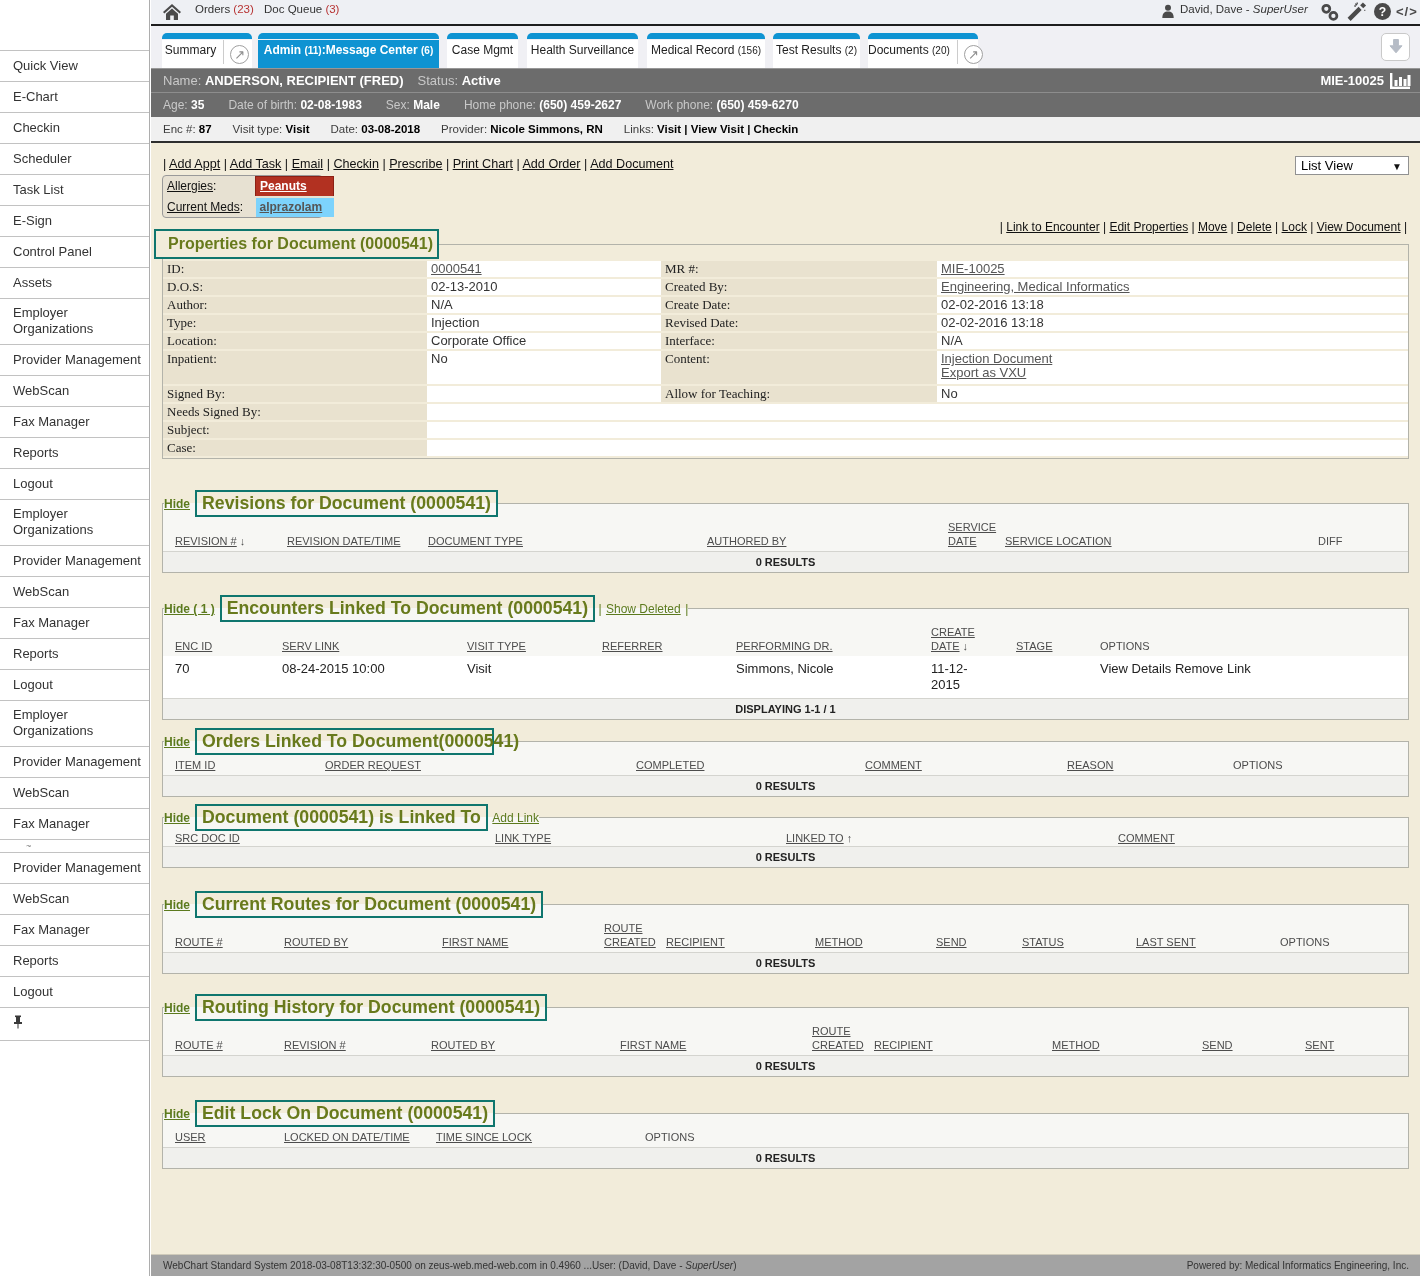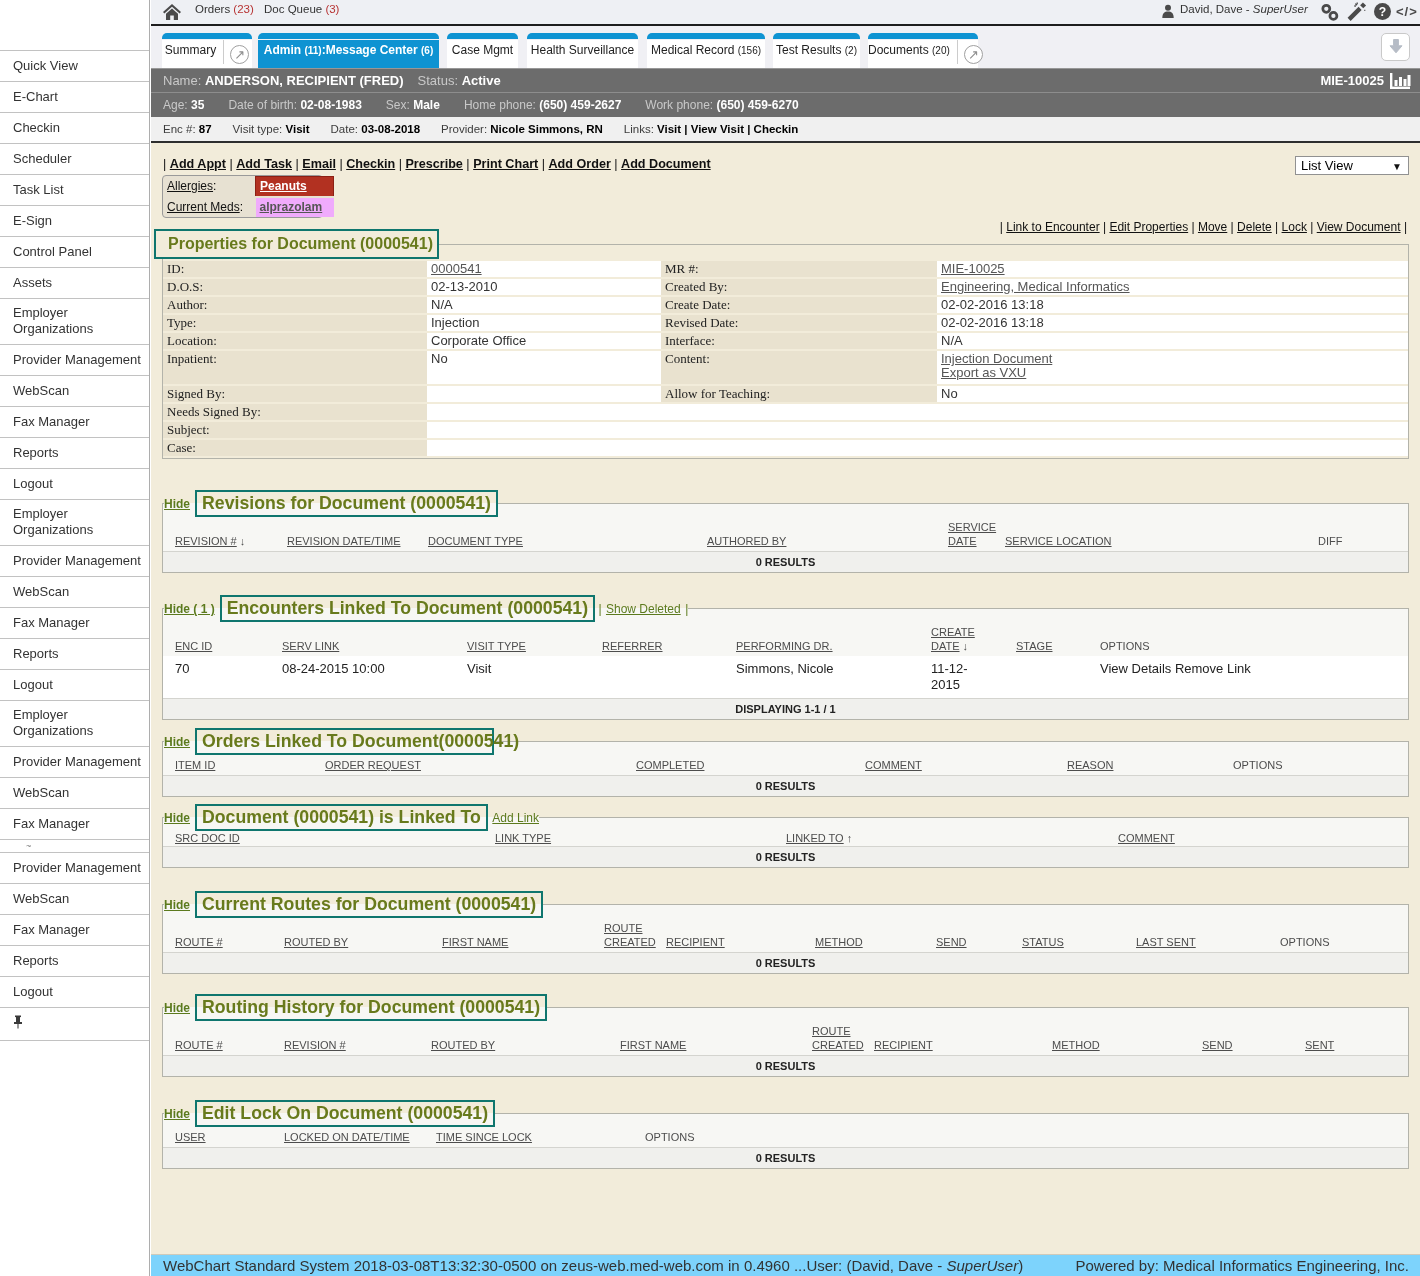--- a/index.html
+++ b/index.html
@@ -30,35 +30,35 @@
 #namebar{height:23px;background:#6c6c6c;border-top:1px solid #979797;font-size:13px;line-height:23px;}
 #agebar{height:24px;background:#6c6c6c;border-top:1px solid #8d8d8d;font-size:12px;line-height:24px;}
 #encbar{height:24px;background:#f0f0f0;border-bottom:2px solid #2e2e2e;font-size:11.5px;line-height:24px;color:#000;}
 .sp2{display:inline-block;width:21px;}
 .lblg{color:#c9c9c9;} .vall{font-weight:bold;color:#fff;}
 .lbld{color:#3c3c3c;} .vald{font-weight:bold;color:#000;}
 .sp{display:inline-block;width:14px;}
 #agebar .sp{width:24px;}
 
 #content{background:#f2ecda;height:1111px;position:relative;padding:0;box-sizing:border-box;}
-#footer{height:22px;background:#7dd3fc;border-top:1px solid #cfcaba;font-size:15px;color:#333;line-height:21px;position:relative;}
+#footer{height:22px;background:#a3a3a3;border-top:1px solid #cfcaba;font-size:10px;color:#333;line-height:21px;position:relative;}
 a{color:inherit;}
 .actrow{padding:14px 0 0 12px;font-size:12.6px;color:#111;}
-.actrow a{text-decoration:underline;color:#111;font-weight:bold;}
+.actrow a{text-decoration:underline;color:#111;}
 #listview{position:absolute;right:11px;top:13px;width:114px;height:19px;background:#fff;border:1px solid #919191;font-size:13px;color:#000;line-height:18px;padding-left:5px;box-sizing:border-box;}
 #listview .arr{position:absolute;right:6px;top:1px;font-size:10px;color:#111;}
 #algbox{margin:4px 0 0 11px;display:inline-block;border:1px solid #9a9a9a;border-radius:4px;background:#e7e1d2;font-size:12px;width:161px;box-sizing:border-box;}
 #algbox table{border-collapse:collapse;width:100%;table-layout:fixed;}
 #algbox td{padding:2px 4px;line-height:15px;}
 #algbox td.lab{width:84px;}
 #algbox .lab a{color:#111;text-decoration:underline;}
 .redcell{background:#b23121;border:1px solid #8c2014;}
 #algbox tr:last-child td{border-top:2px solid #e7e1d2;}
 .redcell a{color:#fff;font-weight:bold;text-decoration:underline;}
-.medcell{background:#f0abfc;}
+.medcell{background:#7dd3fc;}
 .medcell a{color:#555;font-weight:bold;text-decoration:underline;}
 .rlinks{position:absolute;right:13px;top:77px;font-size:12px;color:#111;}
 .rlinks a{text-decoration:underline;color:#111;}
 
 fieldset{border:1px solid #b3b3aa;margin:0;padding:0;}
 fieldset.list{background:#f7f7f4;}
 legend{margin-left:1px;padding:0;}
 .hidelnk{color:#5c7a1d;font-weight:bold;text-decoration:underline;font-size:12px;}
 .greenlnk{color:#5c7a1d;text-decoration:underline;font-size:12px;}
 .redbox{display:inline-block;border:2px solid #0f766e;padding:1px 5px;vertical-align:middle;}

